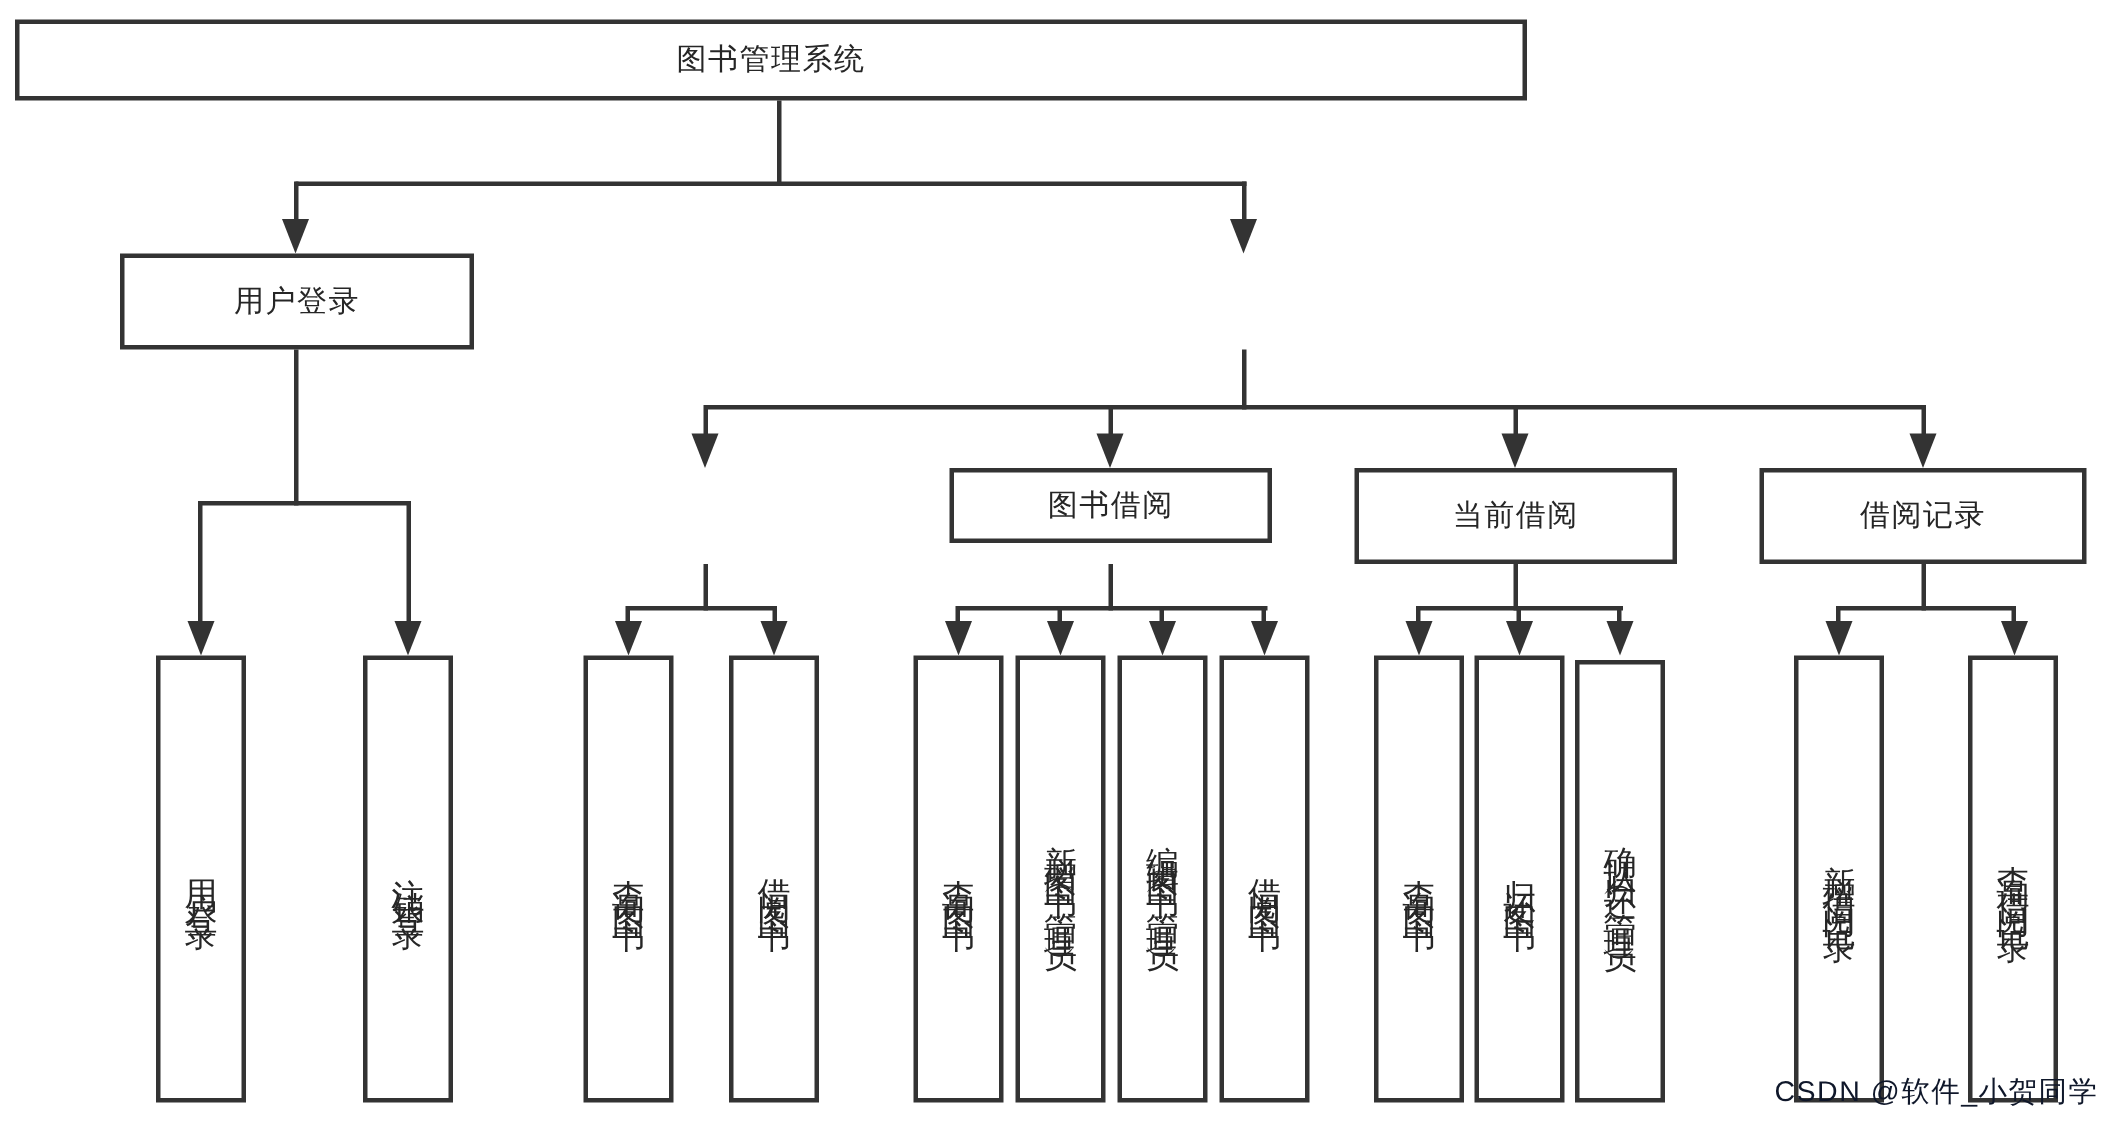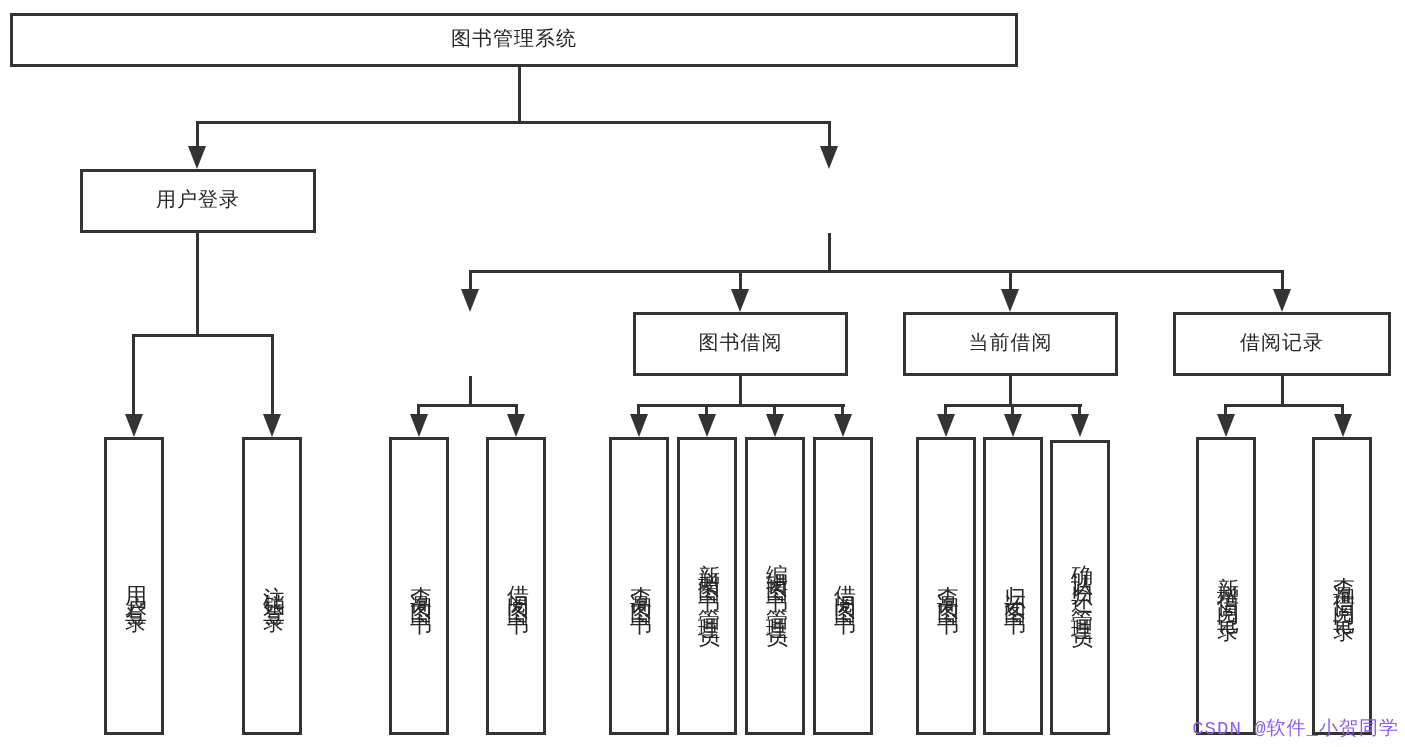--- a/index.html
+++ b/index.html
@@ -14,21 +14,20 @@
   }
   .box {
     position: absolute;
     box-sizing: border-box;
     border: 3px solid #333333;
     background: #ffffff;
     display: flex;
     align-items: center;
     justify-content: center;
     text-align: center;
-    font-family: Liberation Mono, monospace;
   }
   .box.h span {
     font-size: 20px;
     letter-spacing: 1px;
     line-height: 1;
     white-space: nowrap;
   }
   .box.v span {
     writing-mode: vertical-rl;
     text-orientation: mixed;
@@ -43,24 +42,23 @@
     width: 0; height: 0;
     border-left: 9px solid transparent;
     border-right: 9px solid transparent;
     border-top: 23px solid #333333;
   }
   .watermark {
     position: absolute;
     right: 6px;
     bottom: 6px;
     font-size: 19px;
-    color: #8b5cf6;
+    color: #0f172a;
     letter-spacing: 1px;
     white-space: nowrap;
-    font-family: Liberation Mono, monospace;
   }
 </style>
 </head>
 <body>
 
 <div class="canvas">
 
   <div class="box h" style="left:10px; top:13px; width:1008px; height:54px;">
     <span>图书管理系统</span>
   </div>
@@ -87,21 +85,21 @@
   <div class="hline" style="left:470px; top:270px; width:813px;"></div>
   <div class="vline" style="left:469px; top:270px; height:22px;"></div>
   <div class="arrow" style="left:461px; top:289px;"></div>
   <div class="vline" style="left:739px; top:270px; height:22px;"></div>
   <div class="arrow" style="left:731px; top:289px;"></div>
   <div class="vline" style="left:1009px; top:270px; height:22px;"></div>
   <div class="arrow" style="left:1001px; top:289px;"></div>
   <div class="vline" style="left:1281px; top:270px; height:22px;"></div>
   <div class="arrow" style="left:1273px; top:289px;"></div>
 
-  <div class="box h" style="left:633px; top:312px; width:215px; height:64px;">
+  <div class="box h" style="left:633px; top:312px; width:215px; height:50px;">
     <span>图书借阅</span>
   </div>
   <div class="box h" style="left:903px; top:312px; width:215px; height:64px;">
     <span>当前借阅</span>
   </div>
   <div class="box h" style="left:1173px; top:312px; width:218px; height:64px;">
     <span>借阅记录</span>
   </div>
 
   <div class="vline" style="left:469px; top:376px; height:31px;"></div>

